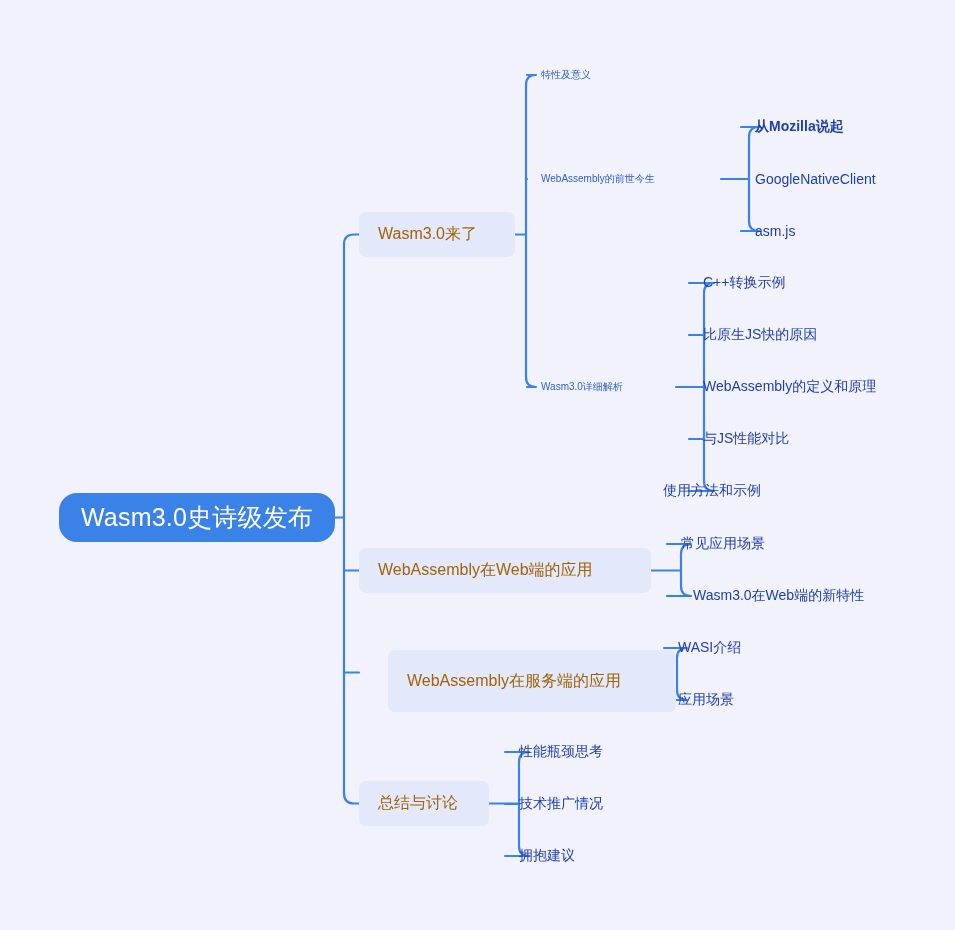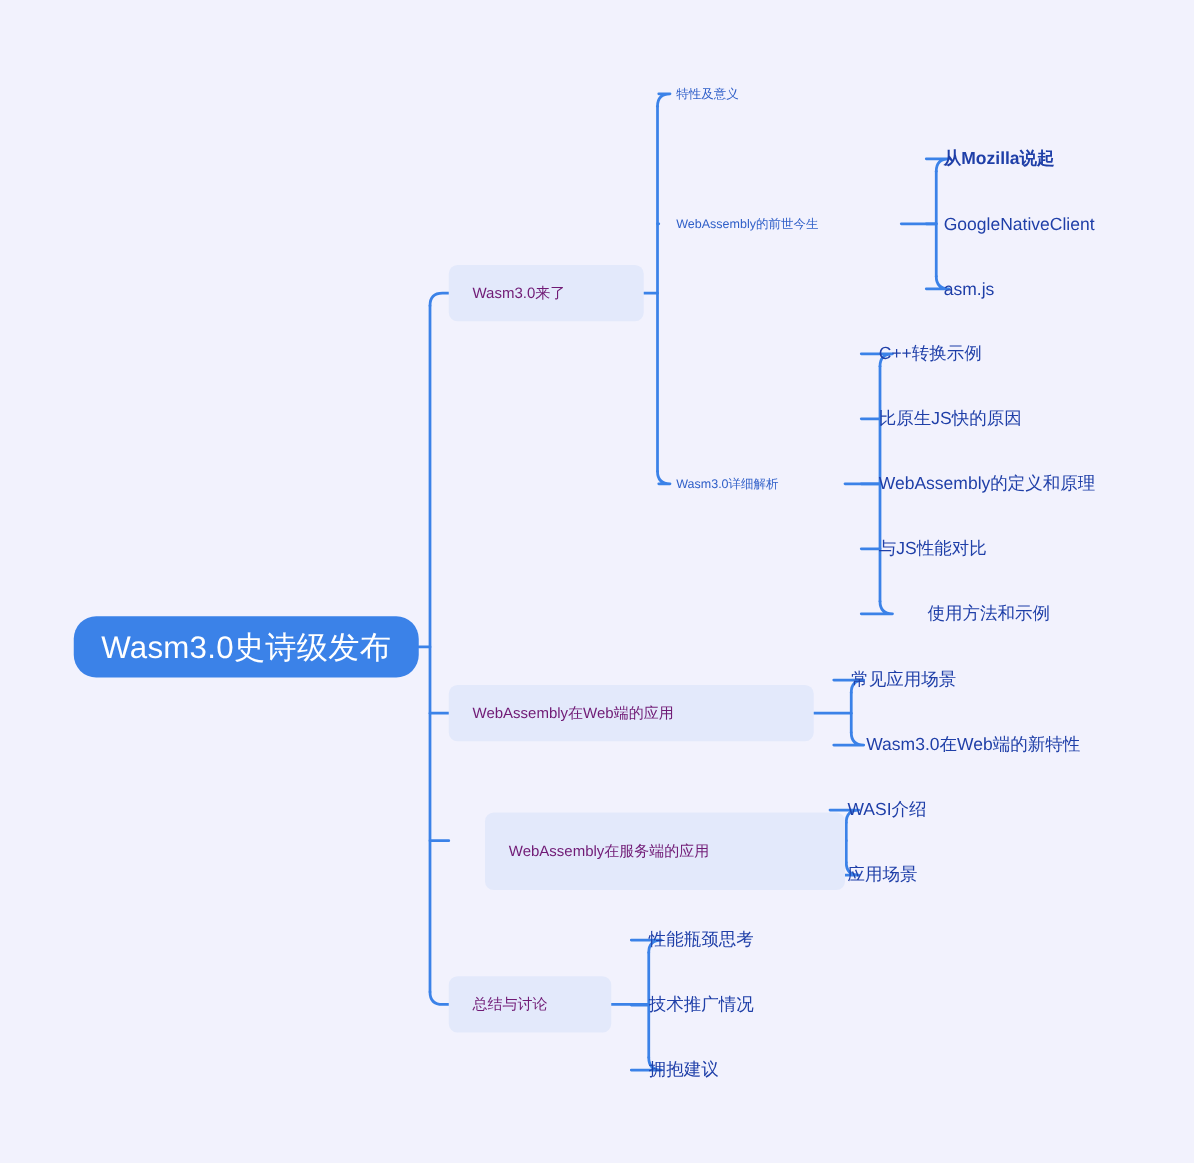--- a/index.html
+++ b/index.html
@@ -33,23 +33,23 @@
   .node-root {
     background: #3b82e8;
     color: #ffffff;
     border-radius: 18px;
     font-size: 25px;
     padding: 0 22px;
     letter-spacing: 0.2px;
   }
   .node-l2 {
     background: #e3e9fb;
-    color: #701a75;
+    color: #a16207;
     border-radius: 7px;
-    font-size: 12px;
+    font-size: 16px;
     padding: 0 19px;
   }
   .node-l3 {
     color: #2f5fc8;
     font-size: 10px;
     background: transparent;
   }
   .node-l4 {
     color: #1f3fa8;
     font-size: 14px;
@@ -128,21 +128,21 @@
       </div>
       <div class="node node-l4" style="left: 703px; top: 324px; height: 22px;">
         <span>比原生JS快的原因</span>
       </div>
       <div class="node node-l4" style="left: 703px; top: 376px; height: 22px;">
         <span>WebAssembly的定义和原理</span>
       </div>
       <div class="node node-l4" style="left: 703px; top: 428px; height: 22px;">
         <span>与JS性能对比</span>
       </div>
-      <div class="node node-l4" style="left: 742px; top: 480px; height: 22px;">
+      <div class="node node-l4" style="left: 663px; top: 480px; height: 22px;">
         <span>使用方法和示例</span>
       </div>
       <div class="node node-l2" style="left: 359px; top: 548px; height: 45px; width: 292px;">
         <span>WebAssembly在Web端的应用</span>
       </div>
       <div class="node node-l4" style="left: 681px; top: 533px; height: 22px; font-family: Liberation Serif, serif;">
         <span>常见应用场景</span>
       </div>
       <div class="node node-l4" style="left: 681px; top: 585px; height: 22px; margin-left: 12px;">
         <span>Wasm3.0在Web端的新特性</span>

